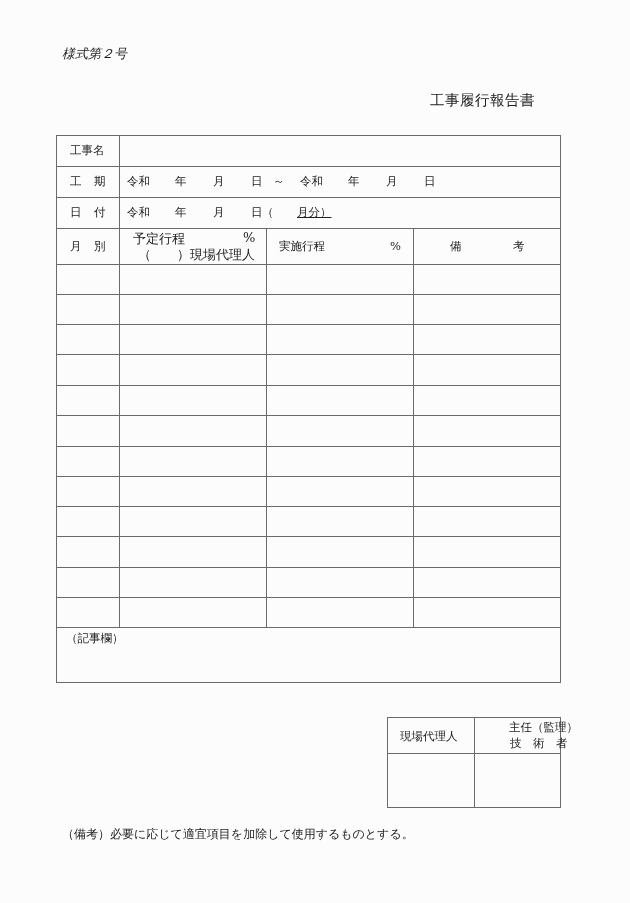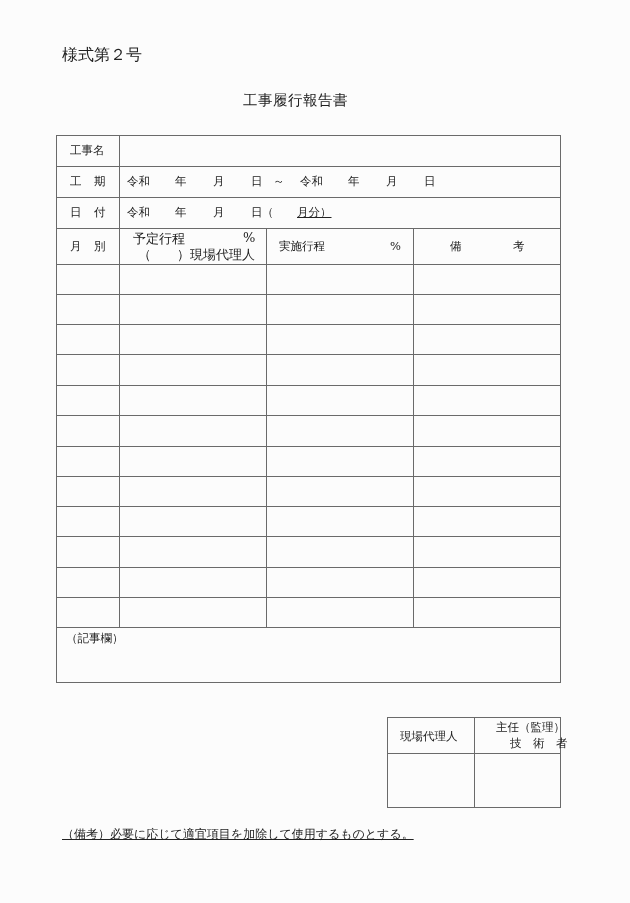--- a/index.html
+++ b/index.html
@@ -5,22 +5,22 @@
     html, body { margin: 0; padding: 0; }
     body {
       width: 630px; height: 903px;
       background: #fcfcfc;
       position: relative;
       font-family: "DejaVu Serif", "Liberation Serif", serif;
       color: #222;
       overflow: hidden;
     }
     .abs { position: absolute; white-space: nowrap; }
-    .form-no { left: 62px; top: 45px; font-size: 16px; }
-    .title { left: 0; width: 535px; top: 91px; text-align: center; font-size: 14.5px; letter-spacing: 0.5px; }
+    .form-no { left: 62px; top: 45px; font-size: 13px; font-style: italic; }
+    .title { left: 0; width: 535px; top: 91px; text-align: right; font-size: 14.5px; letter-spacing: 0.5px; }
     .title span { margin-left: 56px; }
 
     
     .frame { position: absolute; border: 1px solid #6a6a6a; box-sizing: border-box; }
     .hline { position: absolute; height: 1px; background: #6a6a6a; }
     .vline { position: absolute; width: 1px; background: #6a6a6a; }
 
     .cell-text { position: absolute; font-size: 11.5px; white-space: nowrap; }
     .small { font-size: 13px; }
   </style>
@@ -94,20 +94,20 @@
   <div class="cell-text" style="left:66px; top:631px;">（記事欄）</div>
   <div class="cell-text" style="left:60px; top:648px; width:496px; height:32px;"></div>
 </div>
 
 <div>
   <div class="frame" style="left:387px; top:717px; width:174px; height:91px;"></div>
   <div class="hline" style="left:387px; top:753px; width:174px;"></div>
   <div class="vline" style="left:474px; top:717px; height:91px;"></div>
 
   <div class="cell-text" style="left:400px; top:729px;">現場代理人</div>
-  <div class="cell-text" style="left:496px; top:720px;font-family:Liberation Serif, serif;">主任（監理）</div>
+  <div class="cell-text" style="left:509px; top:720px;font-family:Liberation Serif, serif;">主任（監理）</div>
   <div class="cell-text" style="left:486px; top:736px;margin-left:24px;">技　術　者</div>
 
   <div class="cell-text" style="left:389px; top:755px; width:84px; height:51px;"></div>
   <div class="cell-text" style="left:476px; top:755px; width:83px; height:51px;"></div>
 </div>
 
-<div class="abs" style="left:62px; top:826px; font-size:12px;text-decoration:underline;">（備考）必要に応じて適宜項目を加除して使用するものとする。</div>
+<div class="abs" style="left:62px; top:826px; font-size:12px;">（備考）必要に応じて適宜項目を加除して使用するものとする。</div>
 
 </body></html>

